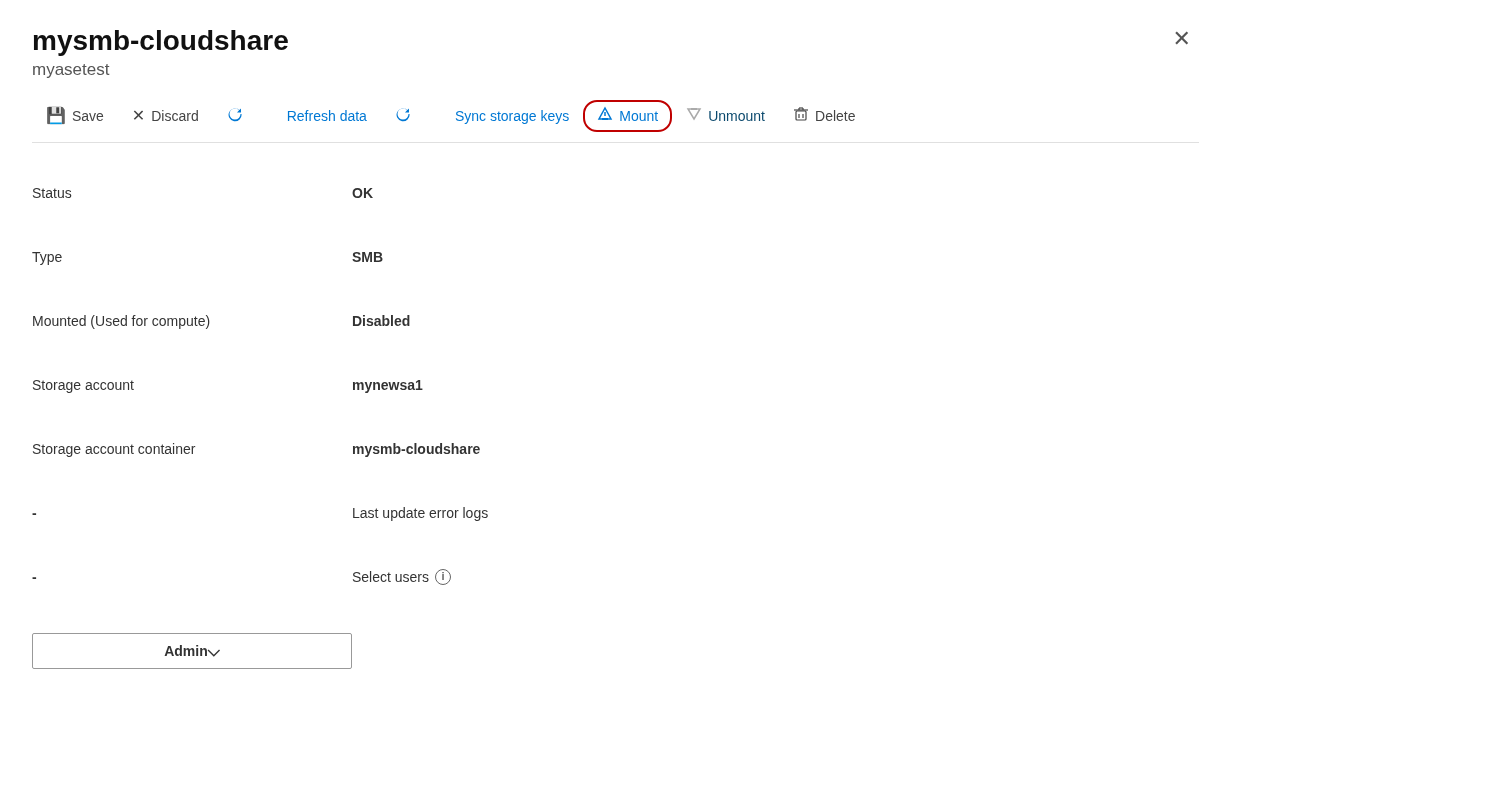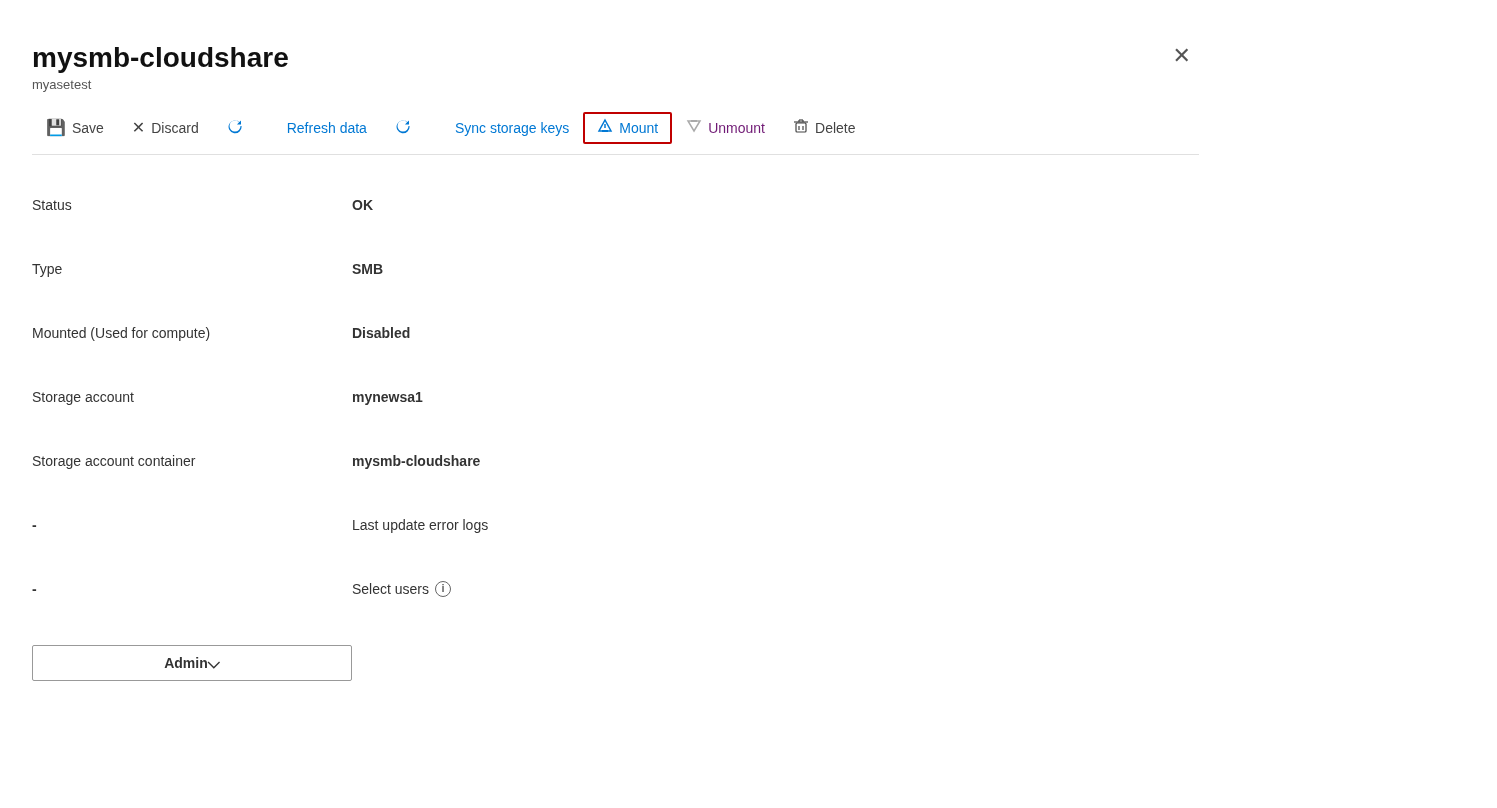--- a/index.html
+++ b/index.html
@@ -7,36 +7,36 @@
       font-family: 'Segoe UI', Arial, sans-serif;
       background: #fff;
       color: #333;
       font-size: 14px;
     }
     .panel {
       width: 1231px;
       min-height: 808px;
       background: #fff;
       position: relative;
-      padding: 41px 32px 32px 32px;
+      padding: 24px 32px 32px 32px;
     }
     .header {
       display: flex;
       align-items: flex-start;
       justify-content: space-between;
     }
     .title-block {}
     .title {
       font-size: 28px;
       font-weight: 600;
       color: #111;
       line-height: 1.2;
     }
     .subtitle {
-      font-size: 13px;
+      font-size: 17px;
       color: #555;
       margin-top: 2px;
     }
     .close-btn {
       background: none;
       border: none;
       font-size: 22px;
       color: #555;
       cursor: pointer;
       padding: 4px 8px;
@@ -68,29 +68,29 @@
       color: #444;
     }
     .toolbar-btn.blue .btn-icon,
     .toolbar-btn.blue {
       color: #0078d4;
       gap: 44px;
     }
     .toolbar-btn.mount-btn {
       border: 2px solid #c00000;
       color: #0078d4;
-      border-radius: 2px;
+      border-radius: 14px;
       padding: 4px 12px;
       text-align: center;
     }
     .toolbar-btn.mount-btn .btn-icon {
       color: #0078d4;
     }
     .toolbar-btn.disabled {
-      color: #701a75;
+      color: #0c4a6e;
     }
     .toolbar-btn.disabled .btn-icon {
       color: #aaa;
     }
     .content {
       margin-top: 24px;
       display: grid;
       grid-template-columns: 320px 1fr;
       row-gap: 12px;
     }

